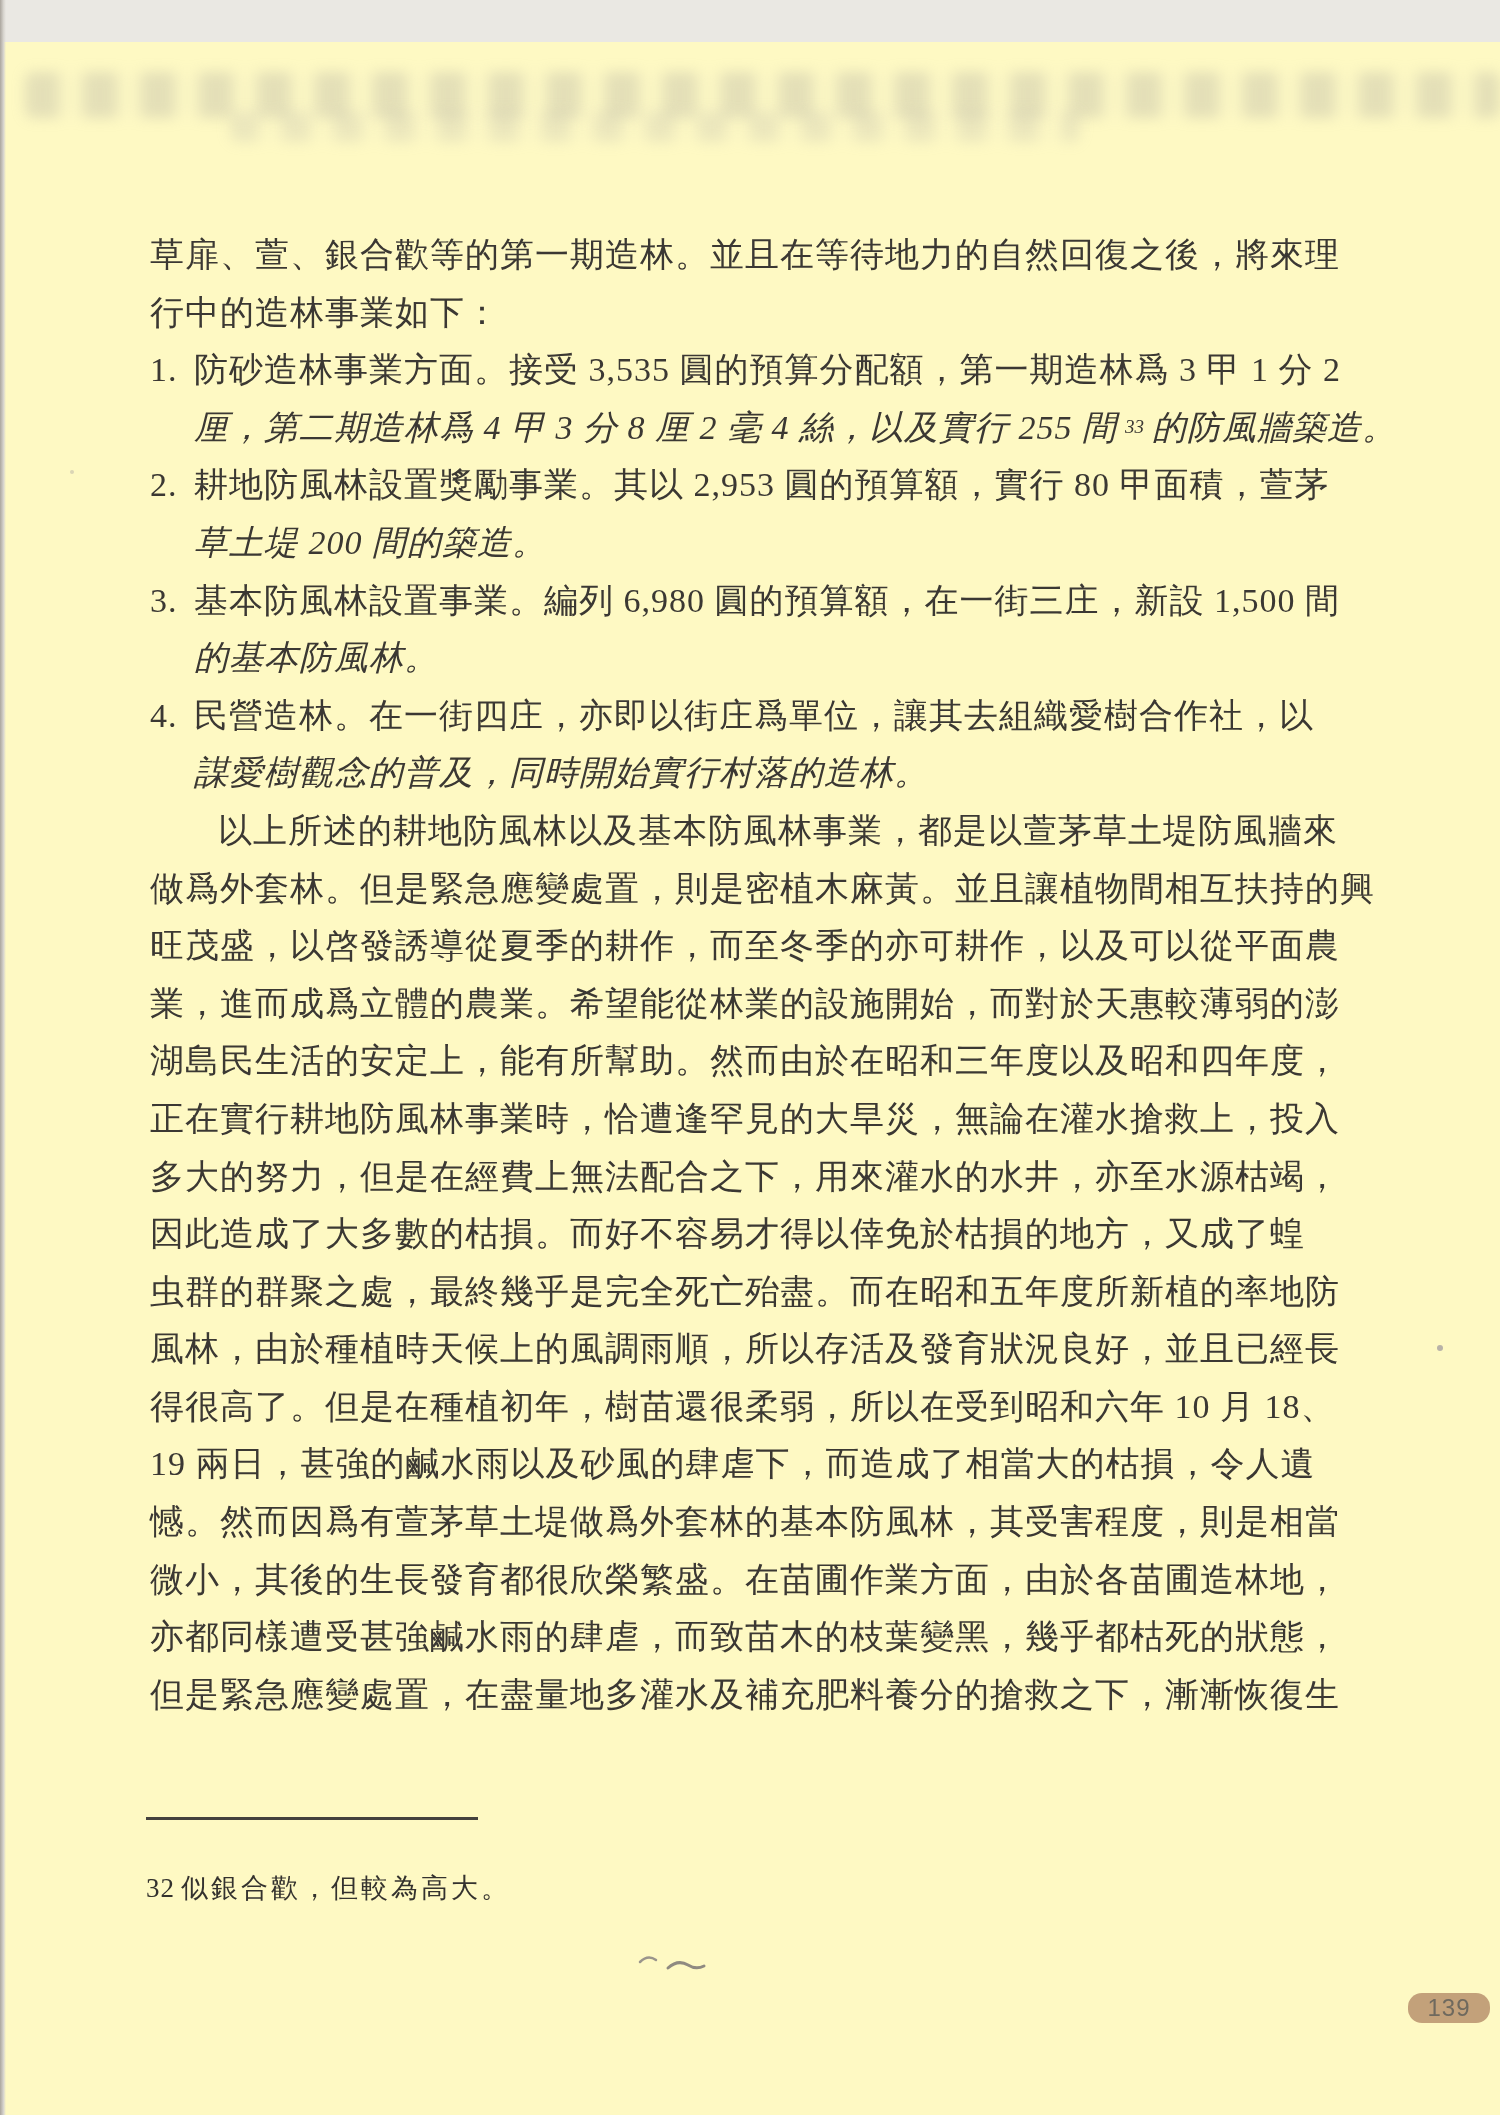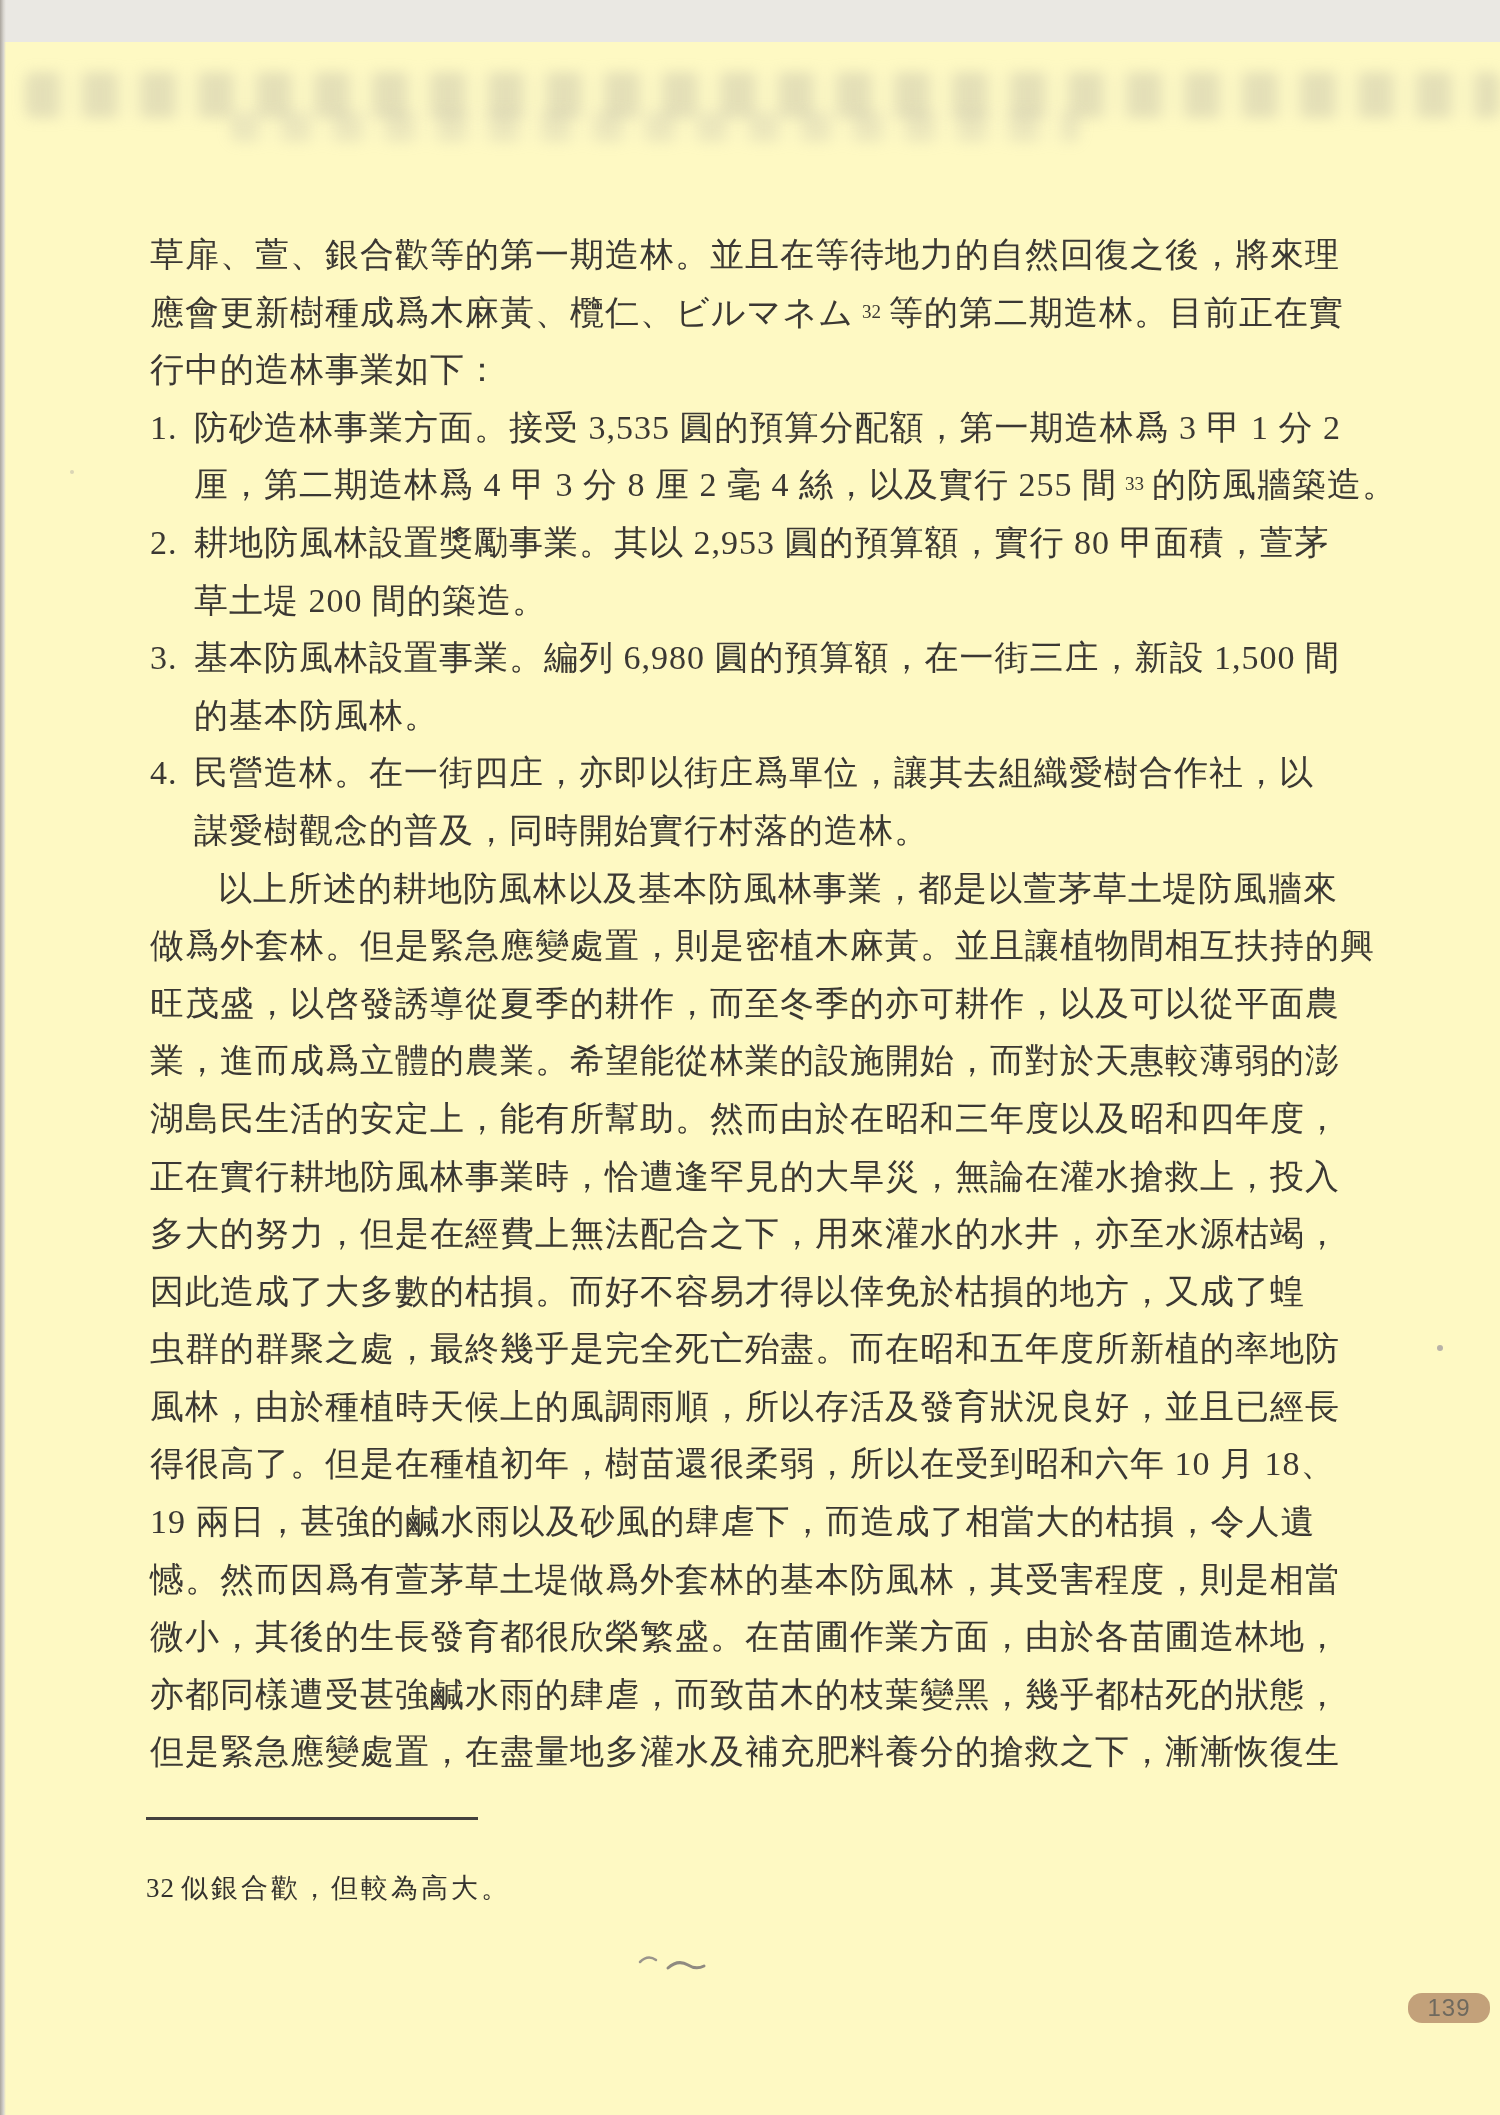--- a/index.html
+++ b/index.html
@@ -22,21 +22,21 @@
 
   
   .text-block{
     position:absolute;top:226px;left:150px;width:1225px;
     font-size:34px;line-height:57.6px;letter-spacing:1px;
   }
   .line{height:57.6px;white-space:nowrap;}
   .indent{padding-left:68px;}
   .li-first{display:flex;}
   .li-num{flex:0 0 44px;}
-  .li-cont{padding-left:44px;}
+  .li-cont{padding-left:44px;font-style:italic;}
   sup.fn-ref{font-size:19px;vertical-align:6px;letter-spacing:0;margin:0 8px 0 8px;line-height:0;}
 
   
   .fn-sep{position:absolute;top:1817px;left:146px;width:332px;height:3px;background:#44423e;}
   .footnotes{position:absolute;top:1868px;left:146px;font-size:27px;line-height:41px;letter-spacing:3px;color:#34322e;}
   .fn-line{white-space:nowrap;}
   .fn-num{letter-spacing:1px;margin-right:6px;}
 
   
   .page-number{
@@ -52,21 +52,20 @@
 <div class="page">
 
   <div class="top-band"></div>
   <div class="ghost-band ghost-a"></div>
   <div class="ghost-band ghost-b"></div>
   <div class="left-edge"></div>
 
   <div class="text-block">
 
     <div class="line">草扉、萱、銀合歡等的第一期造林。並且在等待地力的自然回復之後，將來理</div>
-    <div class="line"><span>應會更新樹種成爲木麻黃、欖仁、ビルマネム</span><sup class="fn-ref">32</sup><span>等的第二期造林。目前正在實</span></div>
     <div class="line">行中的造林事業如下：</div>
 
     <div class="line li-first">
         <span class="li-num">1.</span>
         <span>防砂造林事業方面。接受 3,535 圓的預算分配額，第一期造林爲 3 甲 1 分 2</span>
       </div>
     <div class="line li-cont"><span>厘，第二期造林爲 4 甲 3 分 8 厘 2 毫 4 絲，以及實行 255 間</span><sup class="fn-ref">33</sup><span>的防風牆築造。</span></div>
 
     <div class="line li-first">
         <span class="li-num">2.</span>

